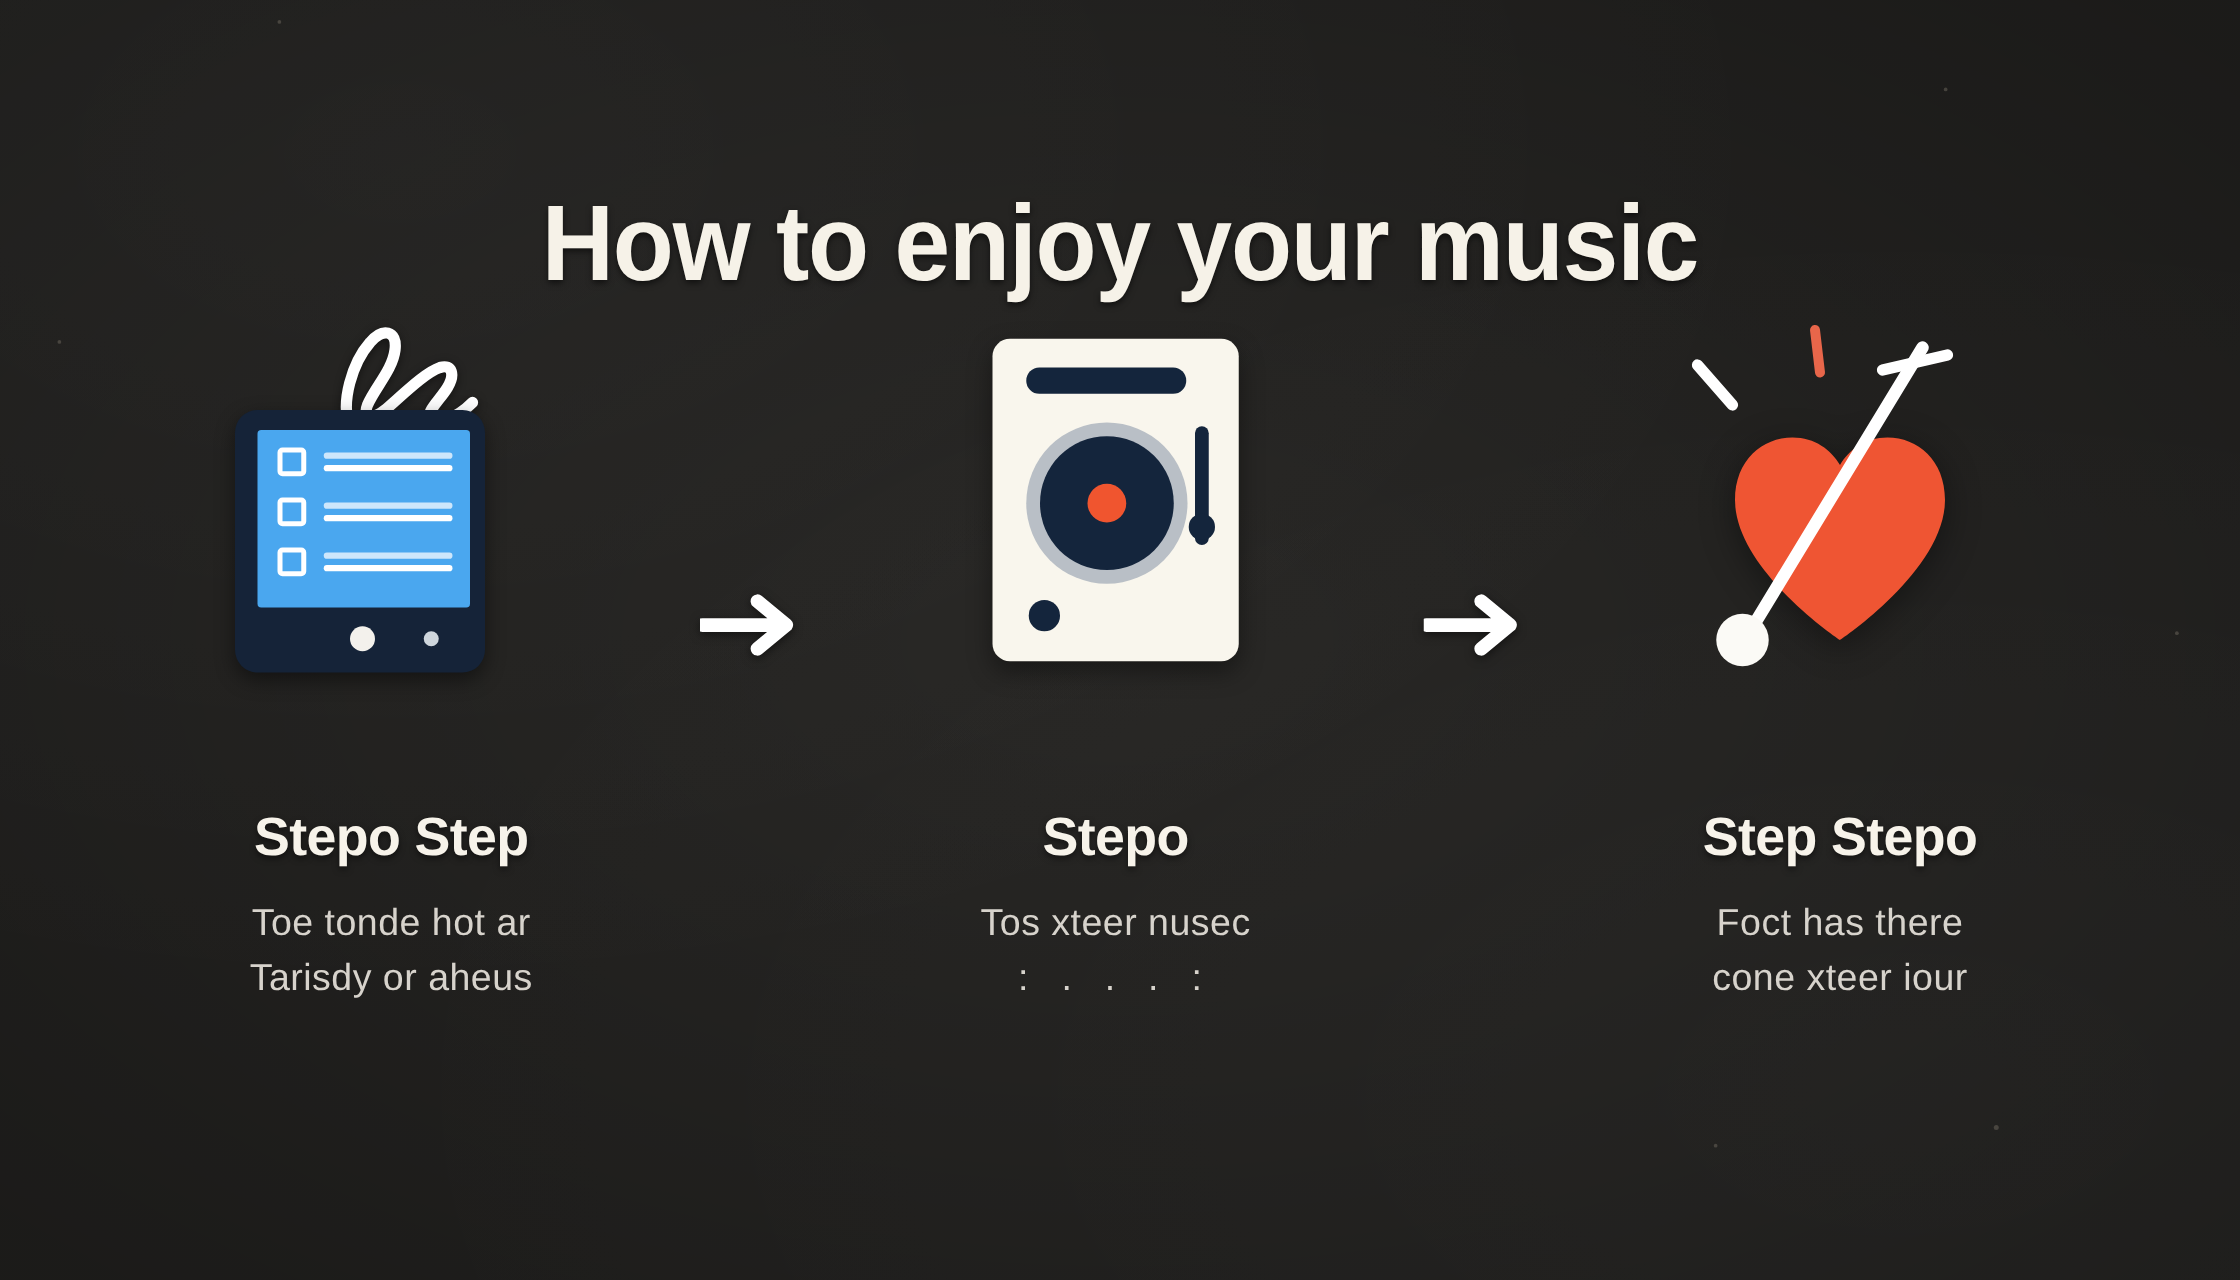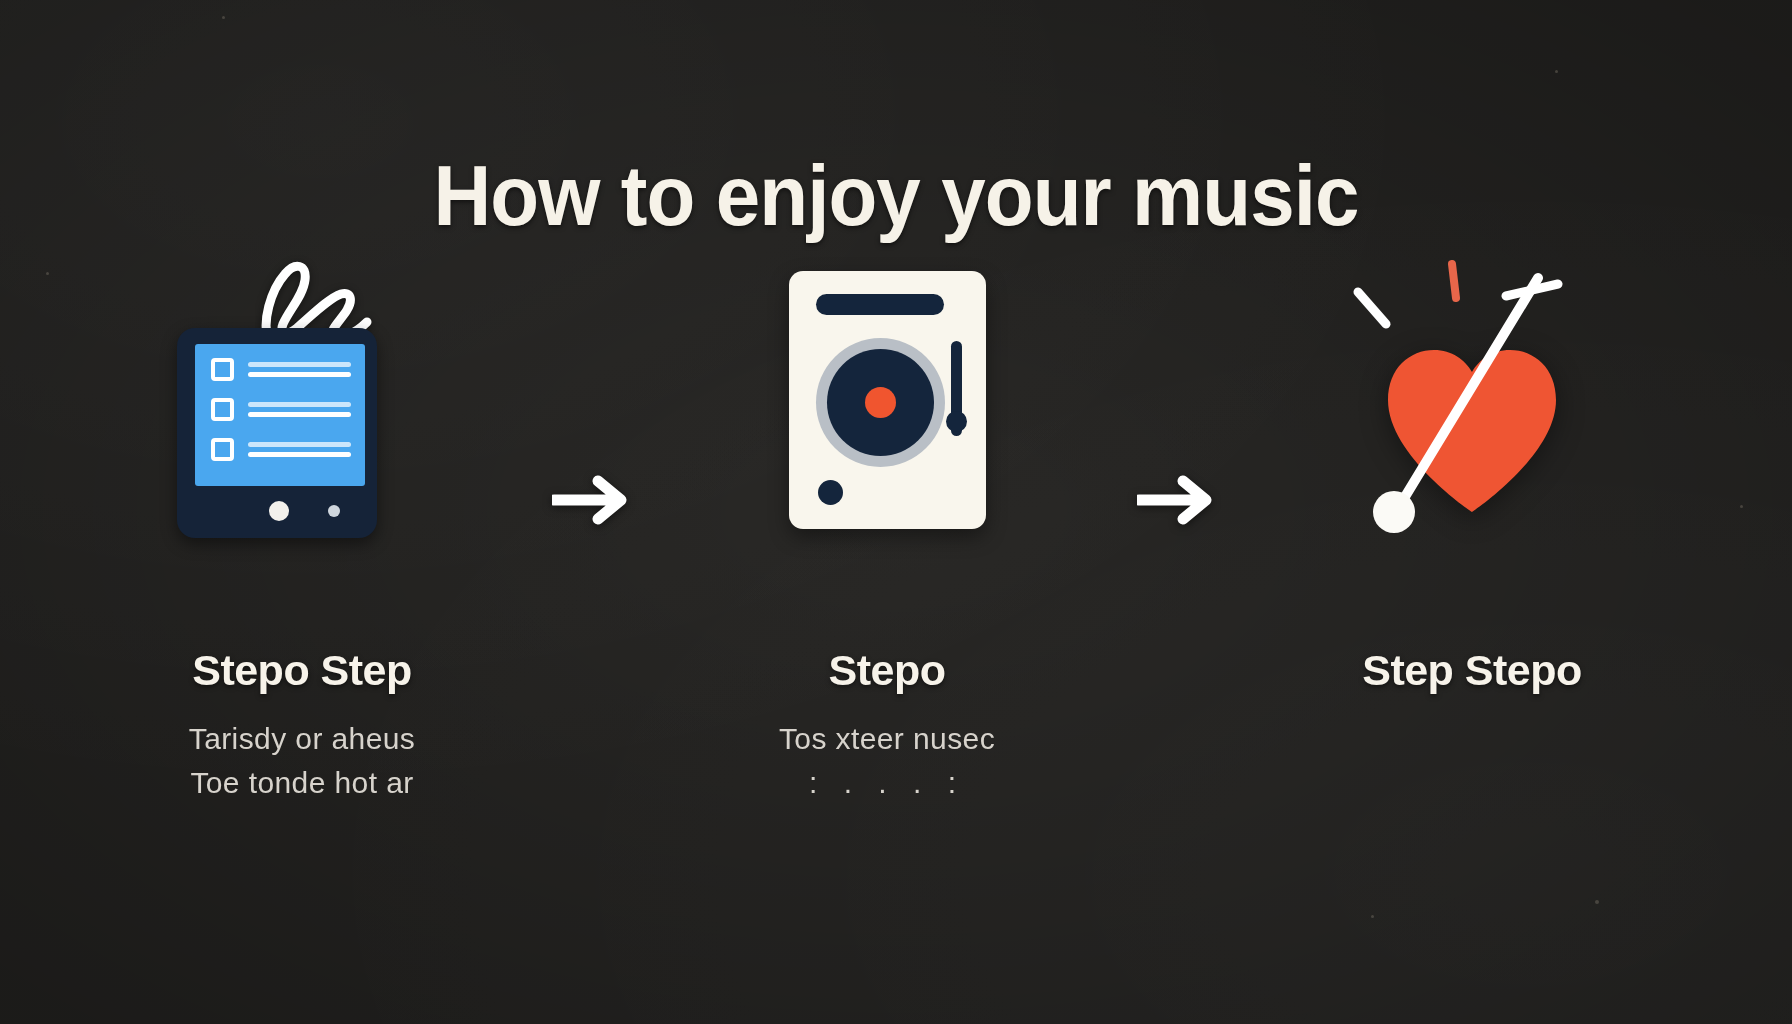--- a/index.html
+++ b/index.html
@@ -29,21 +29,21 @@
     font-weight:bold;
     letter-spacing:-1px;
     font-family:"Liberation Sans Narrow","Liberation Sans",sans-serif;
     transform:scaleX(.93);
     text-shadow:0 2px 5px rgba(0,0,0,.55);
     white-space:nowrap;
   }
 
   .row{
     position:absolute;
-    top:250px;left:102px;right:120px;
+    top:250px;left:113px;right:120px;
     display:flex;
     align-items:flex-start;
     justify-content:space-between;
   }
   .col{
     width:400px;
     display:flex;flex-direction:column;align-items:center;
   }
   .art{
     height:300px;width:100%;
@@ -209,22 +209,22 @@
                 </div>
             </div>
           </div>
           <div class="home-dot-lg"></div>
           <div class="home-dot-sm"></div>
         </div>
       </div>
     </div>
     <div class="step-title">Stepo Step</div>
     <div class="step-body">
+      <div>Toe tonde hot ar</div>
       <div>Tarisdy or aheus</div>
-      <div>Toe tonde hot ar</div>
     </div>
   </div>
 
   <div class="arrow">
     <svg width="86" height="56" viewBox="0 0 86 56">
       <path d="M2 28 L60 28 M46 9 L69 28 L46 47" fill="none" stroke="#ffffff" stroke-width="11" stroke-linecap="round" stroke-linejoin="round"></path>
     </svg>
   </div>
 
   <div class="col">
@@ -273,15 +273,19 @@
 
           <circle cx="42" cy="262" r="21" fill="#fbfaf6"></circle>
 
           <line x1="6" y1="42" x2="34" y2="74" stroke="#ffffff" stroke-width="9" stroke-linecap="round"></line>
 
           <line x1="100" y1="14" x2="104" y2="48" stroke="#e8664a" stroke-width="8" stroke-linecap="round"></line>
         </svg>
       </div>
     </div>
     <div class="step-title">Step Stepo</div>
+    <div class="step-body">
+      <div>Foct has there</div>
+      <div>cone xteer iour</div>
+    </div>
   </div>
 
 </div>
 
 </body></html>

